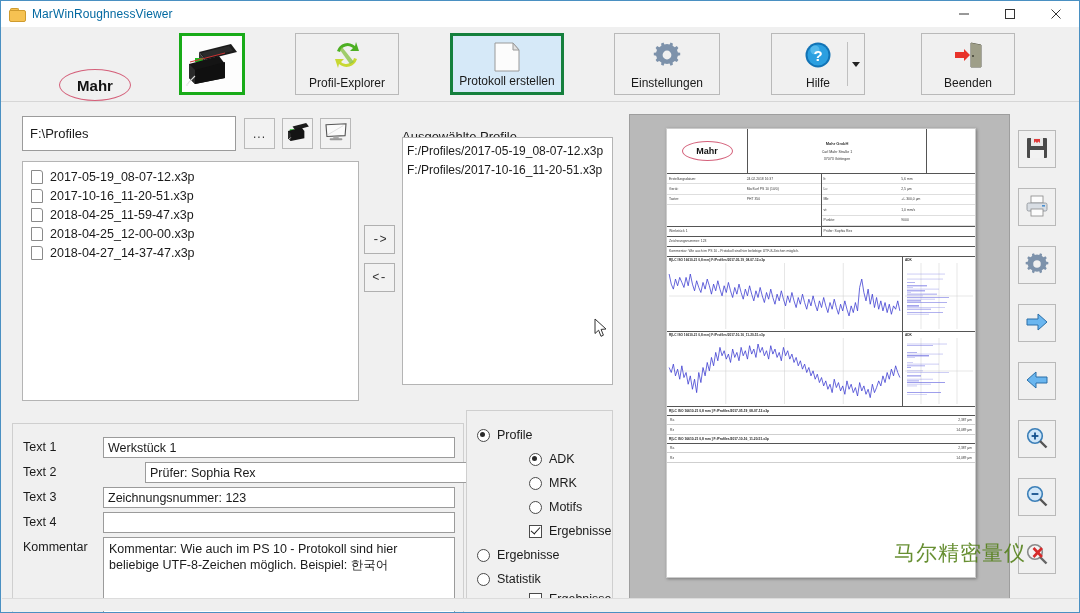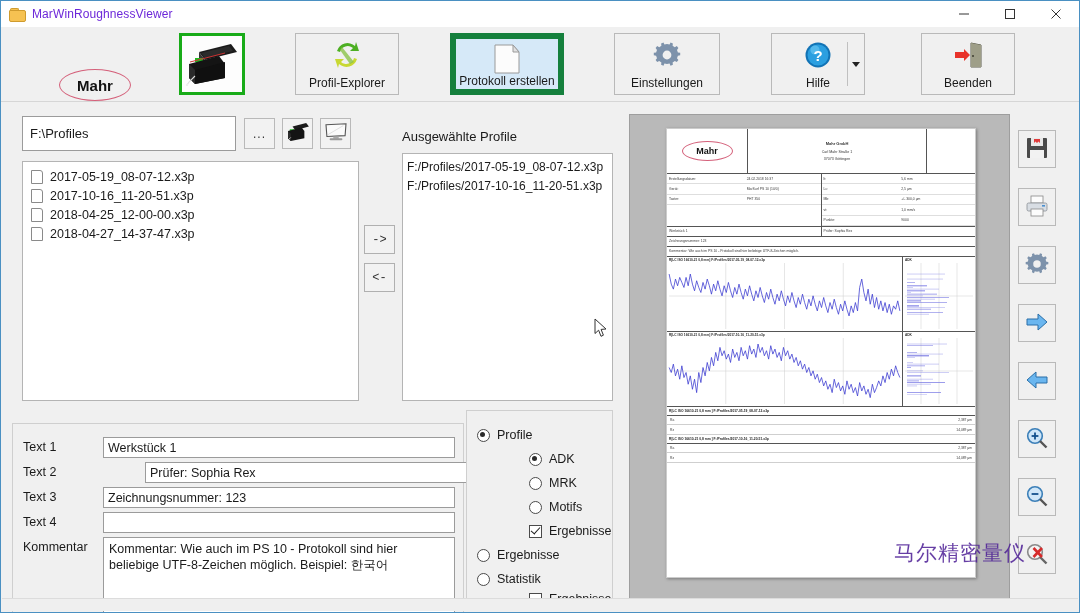--- a/index.html
+++ b/index.html
@@ -13,34 +13,34 @@
        border:1px solid #4a90c2;background:#f0f0f0;overflow:hidden;}
 
   
   .titlebar{position:absolute;left:0;top:0;width:1078px;height:26px;background:#ffffff;
             border-bottom:1px solid #dcdcdc;display:flex;align-items:center;}
   .tb-icon{width:16px;height:14px;margin-left:8px;margin-right:7px;position:relative;}
   .tb-icon .f1{position:absolute;left:0;top:3px;width:15px;height:10px;background:#f6c252;
                border:1px solid #cf9b2e;border-radius:1px 2px 2px 2px;}
   .tb-icon .f2{position:absolute;left:1px;top:1px;width:7px;height:3px;background:#f6c252;
                border:1px solid #cf9b2e;border-bottom:none;border-radius:2px 2px 0 0;}
-  .tb-title{font-size:12px;color:#6d28d9;letter-spacing:.1px;}
+  .tb-title{font-size:12px;color:#0369a1;letter-spacing:.1px;}
   .tb-ctrls{position:absolute;right:0;top:0;height:26px;display:flex;}
   .tb-btn{width:46px;height:26px;display:flex;align-items:center;justify-content:center;
           font-size:13px;color:#333;}
   .tb-btn svg{display:block;}
 
   
   .toolbar{position:absolute;left:0;top:26px;width:1078px;height:74px;background:#f0f0f0;
            border-bottom:1px solid #d6d6d6;}
   .tbar-item{position:absolute;top:6px;height:62px;box-sizing:border-box;
              display:flex;flex-direction:column;align-items:center;justify-content:flex-start;
              padding-top:5px;}
   .tbar-item.framed{background:#f0f0f0;border:1px solid #b9b9b9;}
-  .tbar-item.active{background:#d6e9f8;border:6px solid #15803d;}
+  .tbar-item.active{background:#d6e9f8;border:3px solid #15803d;}
   .tbar-item.greenframe{background:#fdfdfd;border:3px solid #18ab18;padding-top:2px;}
   .tbar-lbl{font-size:12px;color:#1a1a1a;margin-top:auto;margin-bottom:4px;white-space:nowrap;}
   .tbar-ico{width:32px;height:32px;display:flex;align-items:center;justify-content:center;}
 
   .mahr-logo{position:absolute;left:58px;top:42px;width:70px;height:30px;
              border:1.6px solid #d4607a;border-radius:50%;
              display:flex;align-items:center;justify-content:center;
              font-weight:bold;font-size:15px;color:#111;background:#f0f0f0;}
 
   .dropdown-arrow{position:absolute;right:4px;top:50%;margin-top:-2px;
@@ -62,21 +62,21 @@
   .fl-row{display:flex;align-items:center;height:19px;padding-left:8px;font-size:12.5px;}
   .fl-doc{width:10px;height:12px;margin-right:7px;border:1px solid #8a8a8a;
           background:#fff;border-radius:0 3px 0 0;flex:none;}
 
   .xfer-btn{position:absolute;left:363px;width:31px;height:29px;background:#f2f2f2;
             border:1px solid #b0b0b0;box-sizing:border-box;
             display:flex;align-items:center;justify-content:center;
             font-size:12px;color:#333;font-family:"Liberation Mono", monospace;}
 
   .sel-title{position:absolute;left:401px;top:128px;font-size:13px;color:#1a1a1a;}
-  .sellist{position:absolute;left:401px;top:152px;width:211px;height:248px;
+  .sellist{position:absolute;left:401px;top:136px;width:211px;height:248px;
            background:#fff;border:1px solid #b4b4b4;box-sizing:border-box;padding:6px 0 16px 4px;}
   .sel-row{height:19px;font-size:12px;white-space:nowrap;}
 
   
   .formbox{position:absolute;left:11px;top:422px;width:452px;height:192px;
            background:#f0f0f0;border:1px solid #cfcfcf;box-sizing:border-box;}
   .frow{position:absolute;left:10px;display:flex;align-items:flex-start;}
   .flabel{width:80px;font-size:12.5px;color:#1a1a1a;padding-top:3px;}
   .finput{width:352px;height:21px;background:#fff;border:1px solid #9b9b9b;
           box-sizing:border-box;padding-left:4px;font-size:12.5px;
@@ -138,21 +138,21 @@
   .res-hdr{height:8px;display:flex;align-items:center;font-size:3.3px;font-weight:bold;
            color:#222;border-bottom:1px solid #555;padding-left:2px;}
   .res-row{height:8.5px;display:flex;align-items:center;justify-content:space-between;
            font-size:3.3px;color:#3a3a3a;border-bottom:1px solid #cfcfcf;padding:0 3px;}
 
   
   .rail-btn{position:absolute;left:1017px;width:38px;height:38px;background:#f0f0f0;
             border:1px solid #b9b9b9;box-sizing:border-box;
             display:flex;align-items:center;justify-content:center;}
 
-  .watermark{position:absolute;left:893px;top:538px;font-size:21px;color:#4c1d95;
+  .watermark{position:absolute;left:893px;top:538px;font-size:21px;color:#4d7c0f;
              font-family:"DejaVu Sans", sans-serif;opacity:.85;letter-spacing:1px;
              white-space:nowrap;pointer-events:none;}
 
   .statusbar{position:absolute;left:1px;bottom:1px;width:1076px;height:12px;background:#efefef;
              border-top:1px solid #dcdcdc;}
   .cursor{position:absolute;left:593px;top:317px;pointer-events:none;}
 </style>
 </head>
 <body>
 
@@ -294,20 +294,24 @@
   </div>
 
   <div class="filelist">
     <div class="fl-row">
       <div class="fl-doc"></div>
       <span>2017-05-19_08-07-12.x3p</span>
     </div>
     <div class="fl-row">
       <div class="fl-doc"></div>
       <span>2017-10-16_11-20-51.x3p</span>
+    </div>
+    <div class="fl-row">
+      <div class="fl-doc"></div>
+      <span>2018-04-25_11-59-47.x3p</span>
     </div>
     <div class="fl-row">
       <div class="fl-doc"></div>
       <span>2018-04-25_12-00-00.x3p</span>
     </div>
     <div class="fl-row">
       <div class="fl-doc"></div>
       <span>2018-04-27_14-37-47.x3p</span>
     </div>
   </div>

